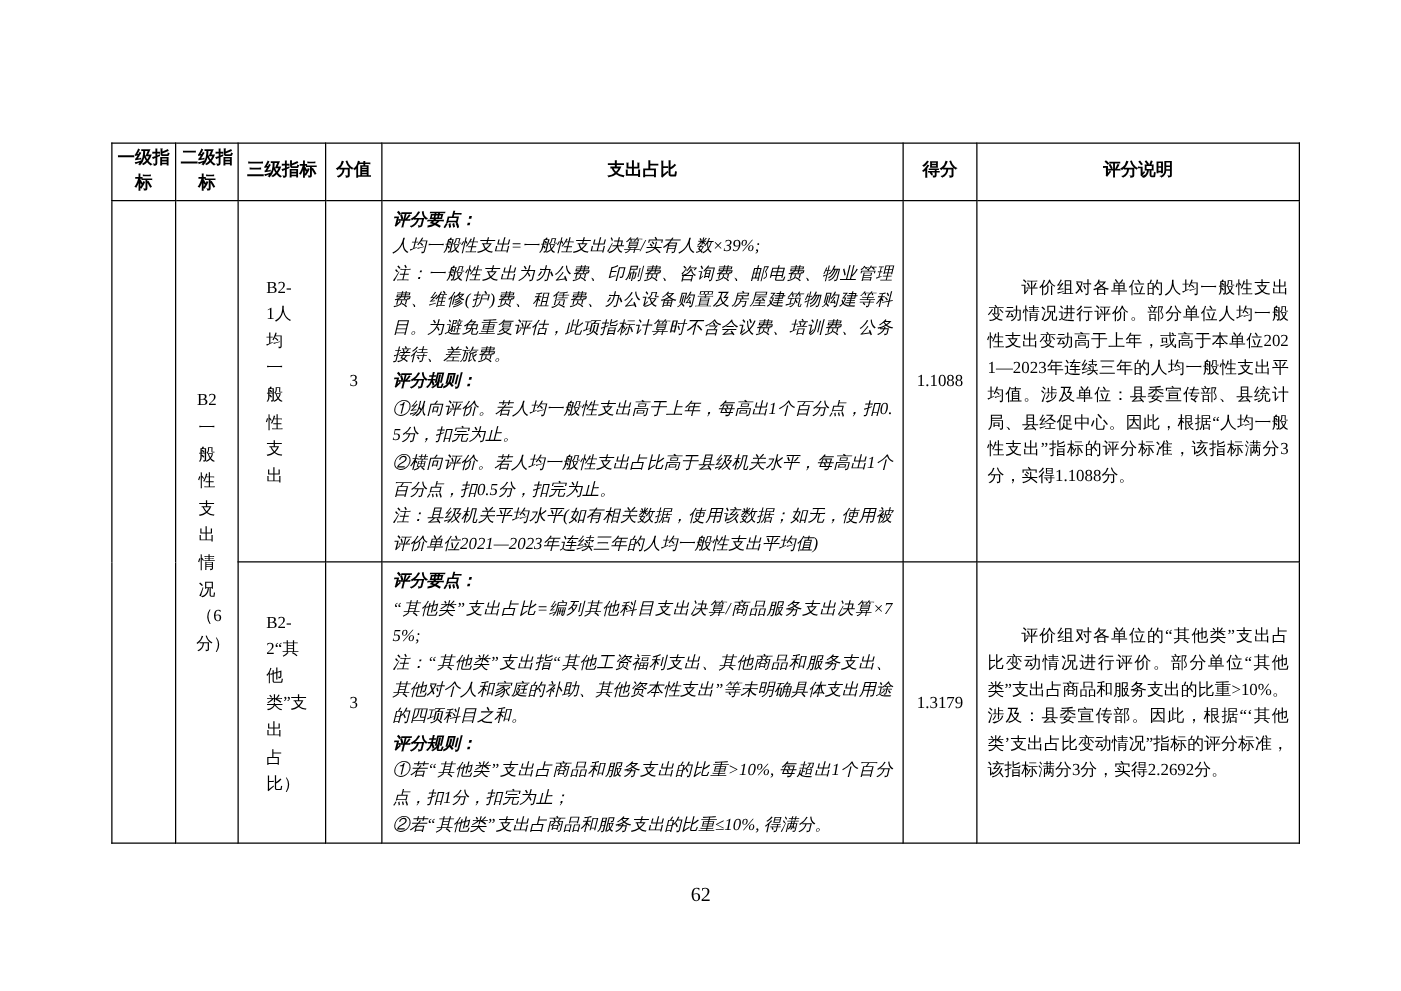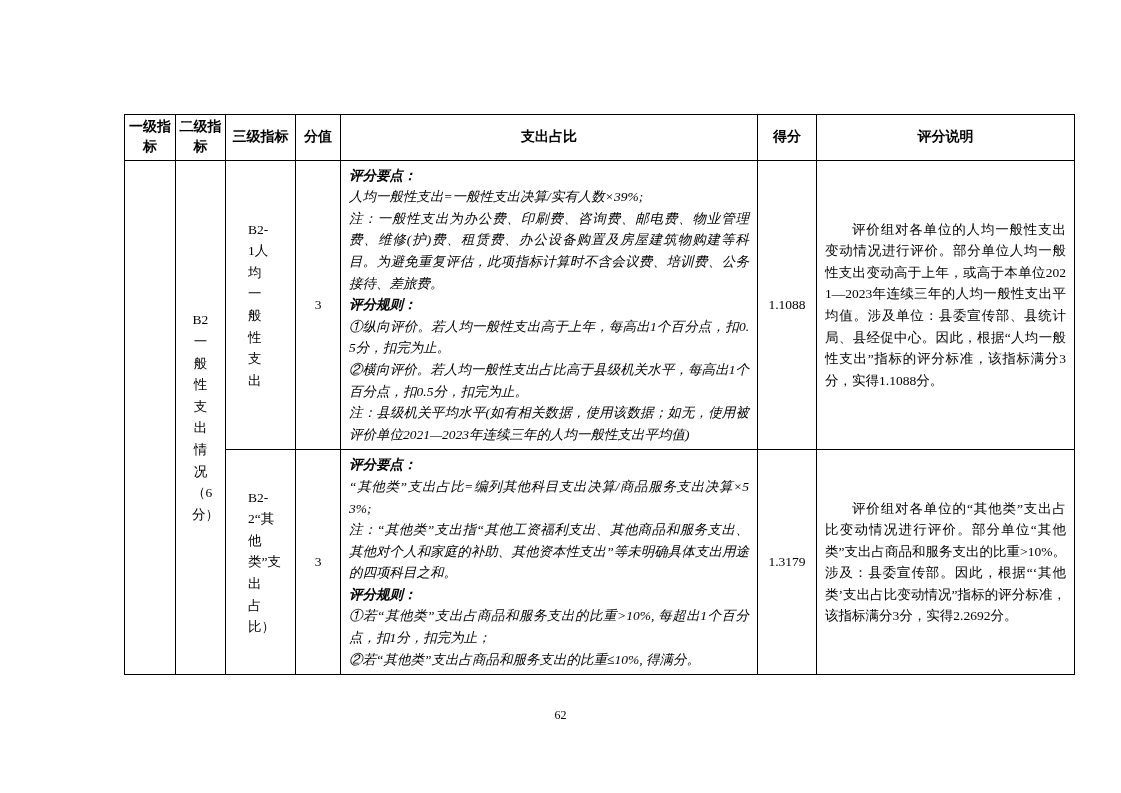--- a/index.html
+++ b/index.html
@@ -15,21 +15,20 @@
     width: 1121px; height: 793px;
     background: #ffffff;
     overflow: hidden;
   }
   table.score-table {
     position: absolute;
     left: 89px; top: 114px;
     width: 950px;
     border-collapse: collapse;
     table-layout: fixed;
-    margin-left: 35px;
   }
   .score-table th, .score-table td {
     border: 1px solid #000000;
     font-size: 13.5px;
     line-height: 1.6;
     padding: 3px 5px;
     vertical-align: middle;
     word-break: break-all;
   }
   .score-table th {
@@ -48,21 +47,21 @@
   td.points-cell { text-align: left; vertical-align: middle; padding: 4px 8px 4px 8px; font-style: italic; }
   .sec-label { font-weight: bold; margin: 0; }
   .sec-text { margin: 0; white-space: pre-wrap; text-align: justify; }
   td.explain-cell { padding: 4px 8px; }
   .explain-text { margin: 0; text-indent: 2em; text-align: justify; }
   .page-number {
     position: absolute;
     left: 0; top: 708px;
     width: 1121px;
     text-align: center;
-    font-size: 12px;
+    font-size: 16px;
   }
 </style>
 </head>
 <body>
 
 <div class="page">
 
   <table class="score-table">
     <colgroup>
       <col style="width:51px">
@@ -102,21 +101,21 @@
         <td class="explain-cell">
           <p class="explain-text">评价组对各单位的人均一般性支出变动情况进行评价。部分单位人均一般性支出变动高于上年，或高于本单位2021—2023年连续三年的人均一般性支出平均值。涉及单位：县委宣传部、县统计局、县经促中心。因此，根据“人均一般性支出”指标的评分标准，该指标满分3分，实得1.1088分。</p>
         </td>
       </tr>
 
       <tr class="data-row-2">
         <td class="tertiary-cell">B2-2“其他类”支出占比）</td>
         <td class="center-cell">3</td>
         <td class="points-cell">
           <p class="sec-label">评分要点：</p>
-          <p class="sec-text">“其他类”支出占比=编列其他科目支出决算/商品服务支出决算×53%;
+          <p class="sec-text">“其他类”支出占比=编列其他科目支出决算/商品服务支出决算×75%;
 注：“其他类”支出指“其他工资福利支出、其他商品和服务支出、其他对个人和家庭的补助、其他资本性支出”等未明确具体支出用途的四项科目之和。</p>
           <p class="sec-label">评分规则：</p>
           <p class="sec-text">①若“其他类”支出占商品和服务支出的比重&gt;10%, 每超出1个百分点，扣1分，扣完为止；
 ②若“其他类”支出占商品和服务支出的比重≤10%, 得满分。</p>
         </td>
         <td class="center-cell">1.3179</td>
         <td class="explain-cell">
           <p class="explain-text">评价组对各单位的“其他类”支出占比变动情况进行评价。部分单位“其他类”支出占商品和服务支出的比重&gt;10%。涉及：县委宣传部。因此，根据“‘其他类’支出占比变动情况”指标的评分标准，该指标满分3分，实得2.2692分。</p>
         </td>
       </tr>

